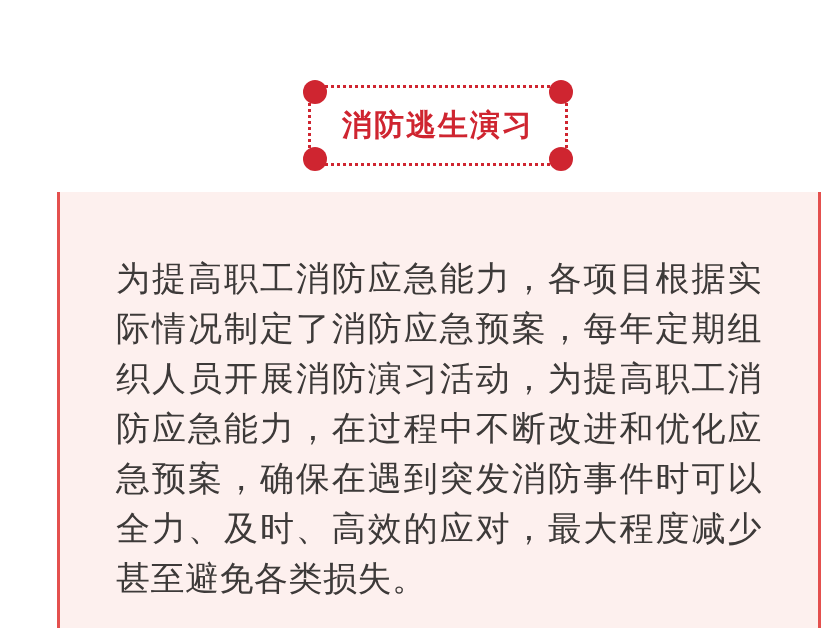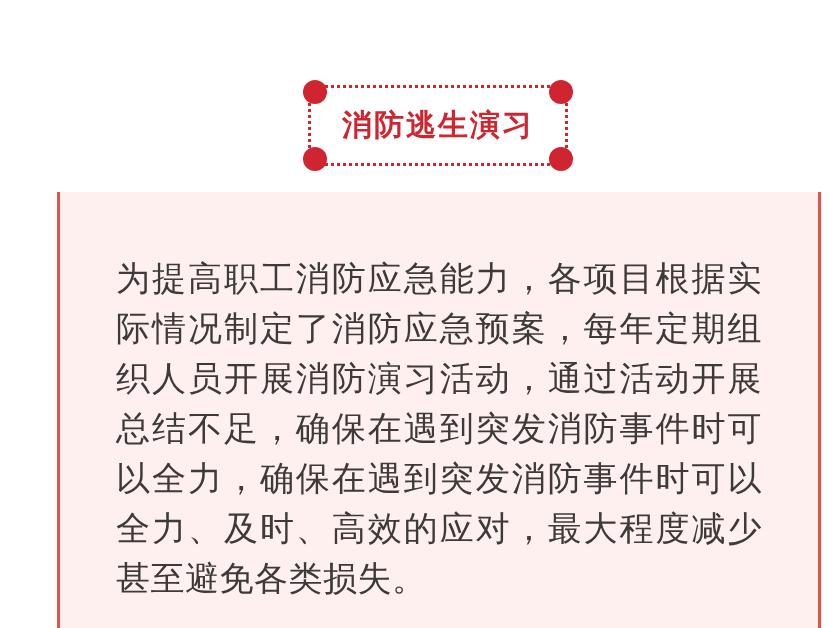--- a/index.html
+++ b/index.html
@@ -66,16 +66,16 @@
 
   <div class="title-box">
     <span class="corner-dot dot-tl"></span>
     <span class="corner-dot dot-tr"></span>
     <span class="corner-dot dot-bl"></span>
     <span class="corner-dot dot-br"></span>
     <span class="title">消防逃生演习</span>
   </div>
 
   <div class="content-panel">
-    <p class="body-text">为提高职工消防应急能力，各项目根据实际情况制定了消防应急预案，每年定期组织人员开展消防演习活动，通过活动开展总结不足，确保在遇到突发消防事件时可以全力，确保在遇到突发消防事件时可以全力、及时、高效的应对，最大程度减少甚至避免各类损失。</p>
+    <p class="body-text">为提高职工消防应急能力，各项目根据实际情况制定了消防应急预案，每年定期组织人员开展消防演习活动，为提高职工消防应急能力，在过程中不断改进和优化应急预案，确保在遇到突发消防事件时可以全力、及时、高效的应对，最大程度减少甚至避免各类损失。</p>
   </div>
 
 </div>
 
 </body></html>

